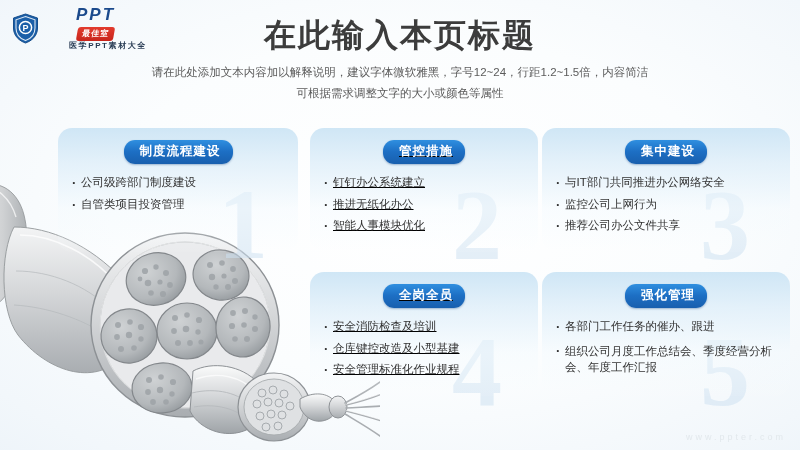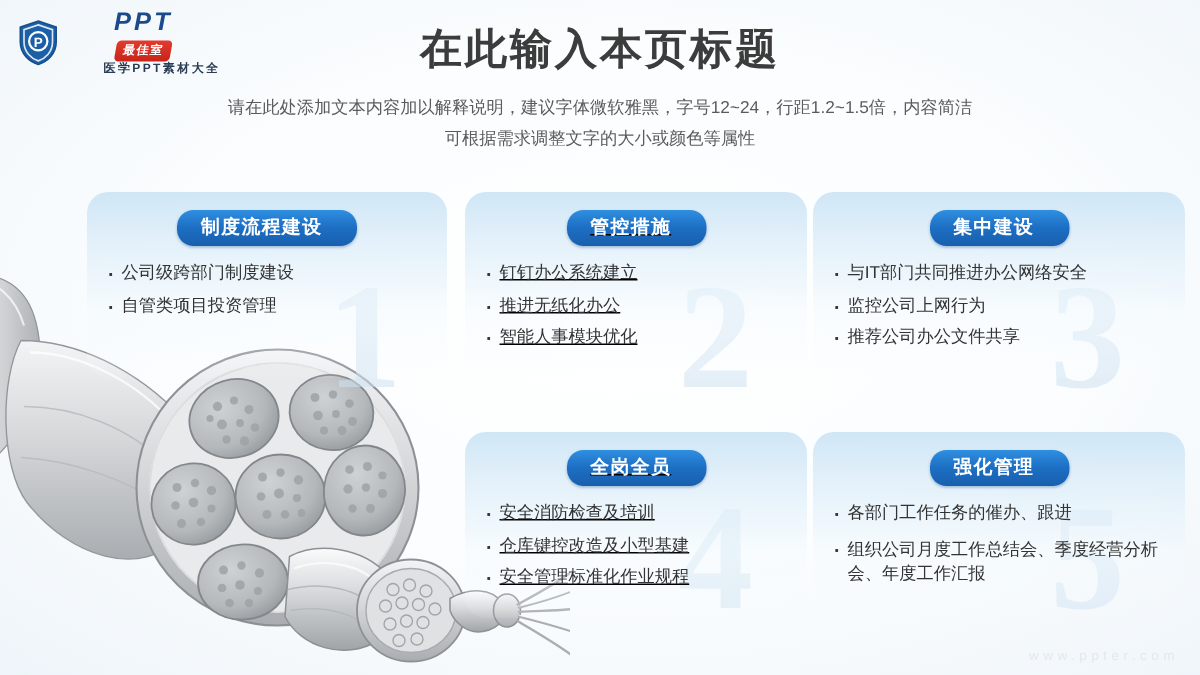--- a/index.html
+++ b/index.html
@@ -44,21 +44,21 @@
   }
   .logo-sub {
     font-size: 8px; color: #2a3d55; letter-spacing: 1.6px;
     line-height: 1; font-weight: 600; padding-left: 25px;
   }
 
   
   .title {
     position: absolute; left: 0; right: 0; top: 14px;
     text-align: center;
-    font-size: 28px; font-weight: 700; color: #3c3c3c;
+    font-size: 32px; font-weight: 700; color: #3c3c3c;
     letter-spacing: 2px;
   }
   .subtitle {
     position: absolute; left: 80px; right: 80px; top: 62px;
     text-align: center; color: #5b5b5b;
     font-size: 11.5px; line-height: 1.85;
   }
   .subtitle div { white-space: nowrap; }
 
   
@@ -89,33 +89,33 @@
     position: absolute;
     border-radius: 14px;
     background: linear-gradient(180deg,
       rgba(205,229,245,0.95) 0%,
       rgba(222,238,249,0.80) 28%,
       rgba(243,250,254,0.45) 65%,
       rgba(255,255,255,0.06) 100%);
     padding: 10px 14px 8px 14px;
   }
   .card.r1 { top: 128px; height: 124px; }
-  .card.r2 { top: 288px; height: 124px; }
+  .card.r2 { top: 272px; height: 124px; }
   .card.c1 { left: 58px;  width: 240px; }
   .card.c2 { left: 310px; width: 228px; text-decoration: underline; }
   .card.c3 { left: 542px; width: 248px; }
 
   .badge {
     display: block; margin: 2px auto 0 auto;
     background: linear-gradient(180deg,#2f8fe0 0%,#1d6fc4 48%,#185fae 100%);
     color: #ffffff;
     font-size: 12.5px; font-weight: 700;
     letter-spacing: 1px;
     border-radius: 11px;
-    padding: 3px 23px 4px 16px;
+    padding: 3px 12px 4px 16px;
     width: fit-content;
     text-align: center;
     box-shadow: 0 1px 2px rgba(20,70,130,.35);
   }
   .bullets {
     list-style: none; margin: 13px 0 0 0; padding: 0;
   }
   .bullets li {
     font-size: 11.5px; color: #333; line-height: 1.0;
     margin-bottom: 10px;

